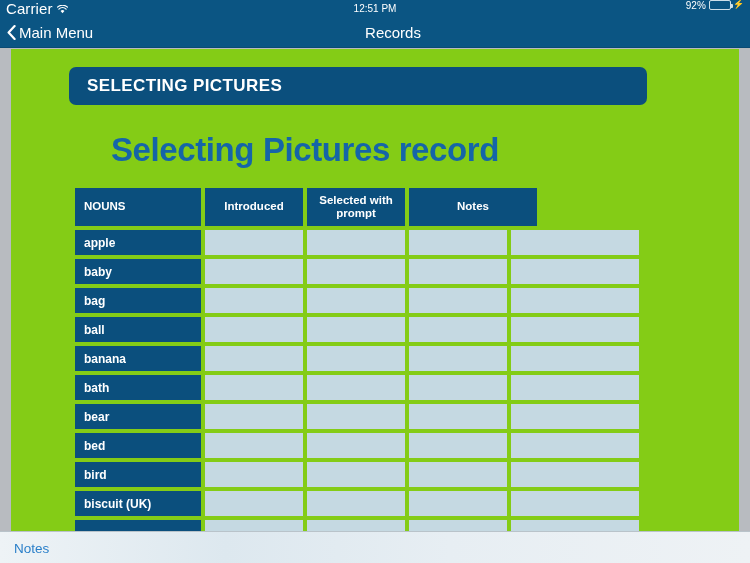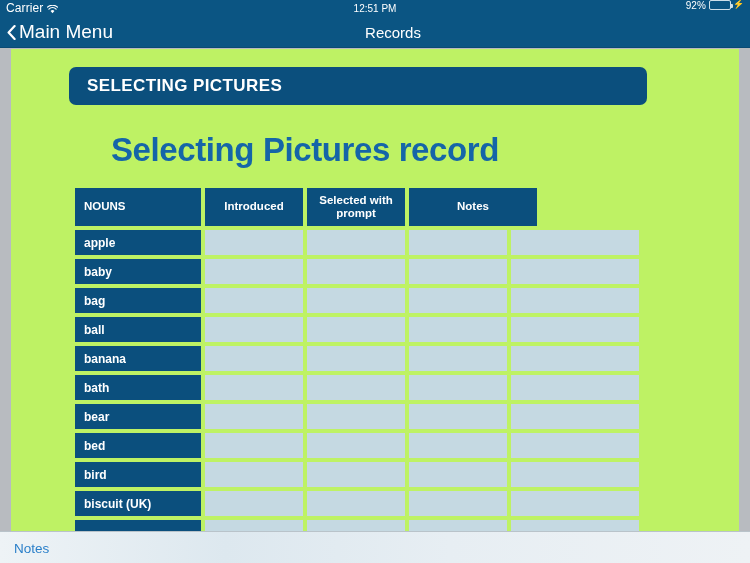--- a/index.html
+++ b/index.html
@@ -22,21 +22,21 @@
     width: 750px; height: 16px;
     background: #0b5583;
     color: #ffffff;
     font-size: 10px;
     display: flex; align-items: center;
   }
   #status-left {
     position: absolute; left: 6px; top: 0; height: 16px;
     display: flex; align-items: center; gap: 4px;
   }
-  .carrier-text { font-size: 12px; color: #ffffff; letter-spacing: .1px; }
+  .carrier-text { font-size: 15px; color: #ffffff; letter-spacing: .1px; }
   .wifi-icon { display: inline-block; width: 11px; height: 9px; position: relative; top: 1px; }
   #status-center {
     position: absolute; left: 0; right: 0; top: 0; height: 16px;
     display: flex; align-items: center; justify-content: center;
   }
   .clock-text { font-size: 10px; color: #ffffff; font-weight: 400; }
   #status-right {
     position: absolute; right: 5px; top: 0; height: 16px;
     display: flex; align-items: flex-start; gap: 3px; padding-left: 20px;
   }
@@ -61,38 +61,38 @@
     border-bottom: 1px solid #0a4a73;
   }
   #back-button {
     position: absolute; left: 7px; top: 0; height: 32px;
     display: flex; align-items: center; gap: 3px;
     cursor: pointer;
   }
   .chevron-left {
     width: 9px; height: 15px; position: relative; top: 0px;
   }
-  .back-label { color: #ffffff; font-size: 19px; }
+  .back-label { color: #ffffff; font-size: 15px; }
   #navbar-title {
     position: absolute; left: 0; right: 0; top: 0; height: 32px;
     display: flex; align-items: center; justify-content: center;
     color: #ffffff; font-size: 15px; padding-left: 36px;
   }
 
   
   #content-wrap {
     position: absolute; top: 49px; left: 0;
     width: 750px; height: 482px;
     background: #b8bbc0;
     overflow: hidden;
   }
   #page {
     position: absolute; top: 0; left: 11px;
     width: 728px; height: 482px;
-    background: #bef264;
+    background: #84cc16;
     overflow: hidden;
   }
 
   #section-banner {
     position: absolute; left: 58px; top: 18px;
     width: 578px; height: 38px;
     background: #0b4f7d;
     border-radius: 7px;
     display: flex; align-items: center;
   }

